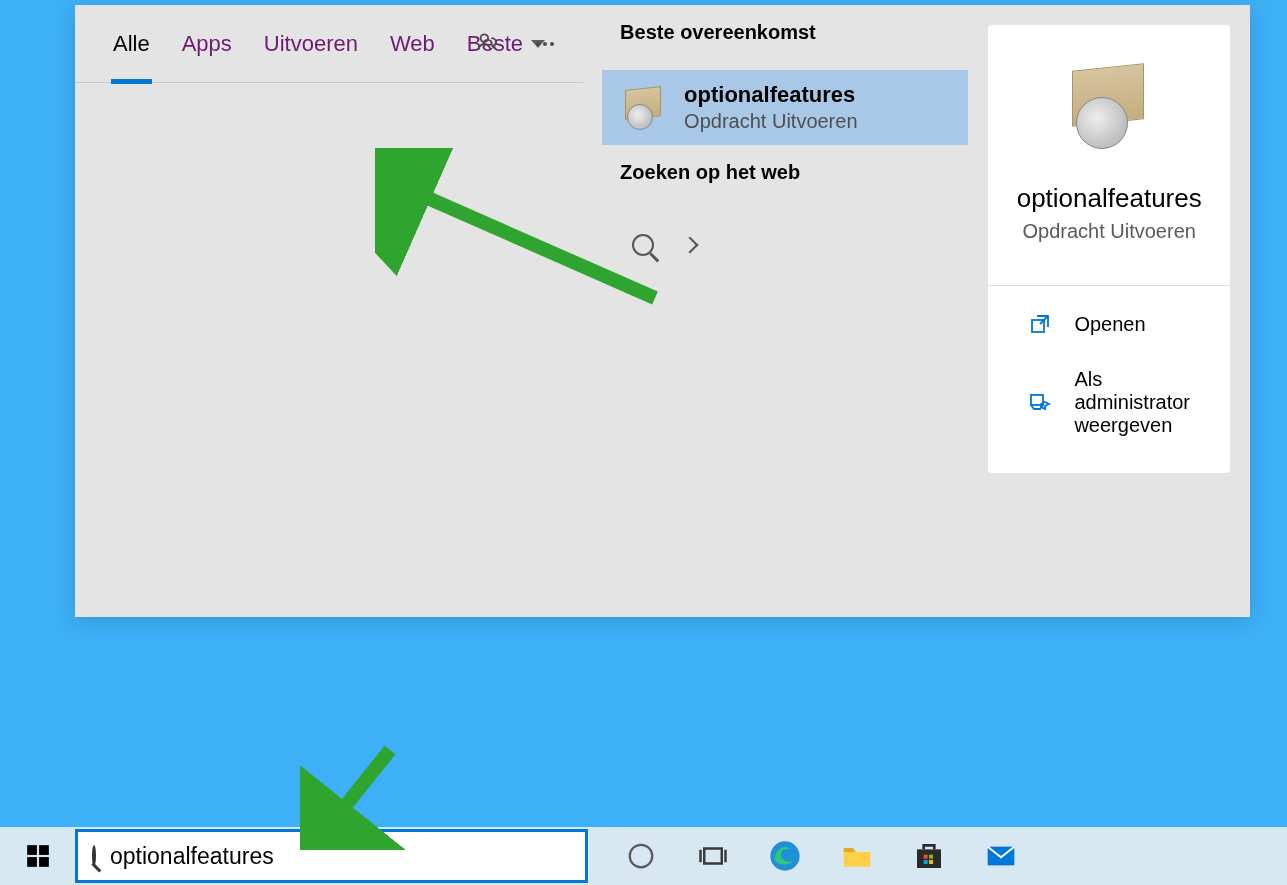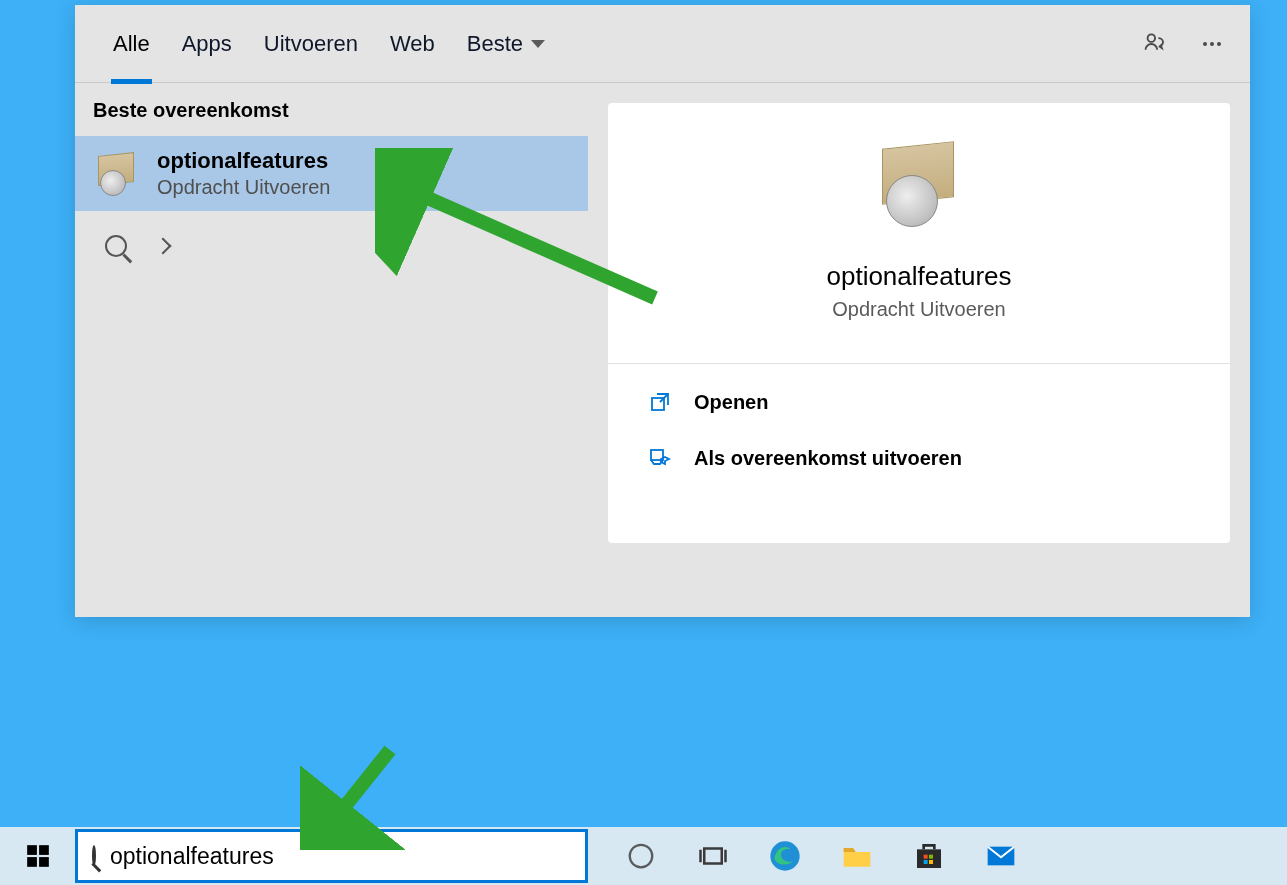--- a/index.html
+++ b/index.html
@@ -7,37 +7,38 @@
   body { background: #3db0f7; position: relative; }
 
   .search-window {
     position: absolute;
     left: 75px;
     top: 5px;
     width: 1175px;
     height: 612px;
     background: #e4e4e4;
     display: flex;
-    flex-direction: column;
+    flex-direction: row;
     box-shadow: 0 4px 20px rgba(0,0,0,0.15);
+    gap: 19px;
   }
 
   
   .tabs-bar {
     height: 78px;
     background: #e4e4e4;
     border-bottom: 1px solid #c9c9c9;
     display: flex;
     align-items: center;
     padding: 0 22px;
     position: relative;
   }
   .tab {
     font-size: 22px;
-    color: #0f172a;
+    color: #701a75;
     padding: 0 16px;
     height: 78px;
     display: flex;
     align-items: center;
     position: relative;
     cursor: pointer;
   }
   .tab.active { color: #000; }
   .tab.active::after {
     content: "";
@@ -59,21 +60,21 @@
     color: #4a4a4a; cursor: pointer;
   }
 
   
   .body-split { flex: 1; display: flex; overflow: hidden; }
   .left-panel { width: 513px; background: #e4e4e4; display: flex; flex-direction: column; }
   .right-panel { flex: 1; background: #e4e4e4; padding: 20px 20px 0 20px; }
 
   .section-header {
     font-size: 20px; font-weight: 600; color: #000;
-    padding: 16px 18px 14px 18px;
+    padding: 16px 18px 26px 18px;
   }
 
   .result-item {
     display: flex; align-items: center; gap: 18px;
     padding: 12px 18px;
   }
   .result-item.selected { background: #a9c8e8; }
   .result-item .icon-box {
     width: 46px; height: 46px; flex: none;
     display: flex; align-items: center; justify-content: center;
@@ -96,21 +97,21 @@
     display: flex; flex-direction: column; align-items: center;
     padding: 40px 0 20px 0;
   }
   .detail-icon { width: 90px; height: 90px; margin-bottom: 28px; }
   .detail-title { font-size: 26px; color: #000; margin-bottom: 6px; }
   .detail-sub   { font-size: 20px; color: #5a5a5a; margin-bottom: 24px; }
   .detail-divider { width: 100%; height: 1px; background: #e0e0e0; margin: 18px 0 10px 0; }
   .action-list { width: 100%; }
   .action-item {
     display: flex; align-items: center; gap: 22px;
-    padding: 16px 40px; font-size: 20px; color: #000; cursor: pointer; font-weight: bold;
+    padding: 16px 40px; font-size: 20px; color: #000; cursor: pointer;
   }
   .action-icon { width: 24px; height: 24px; color: #0078d7; flex: none; }
 
   
   .taskbar {
     position: absolute; left: 0; right: 0; bottom: 0; height: 58px;
     background: #d7e8f3; display: flex; align-items: center;
   }
   .start-button {
     width: 75px; height: 58px; display: flex; align-items: center; justify-content: center;
@@ -204,20 +205,21 @@
               <div class="box"></div>
               <div class="disc"></div>
             </div>
         </div>
         <div class="result-text">
           <div class="result-title">optionalfeatures</div>
           <div class="result-sub">Opdracht Uitvoeren</div>
         </div>
       </div>
 
+      <div class="section-header">Zoeken op het web</div>
 
       <div class="result-item web-result">
         <div class="icon-box">
           <div class="glass"></div>
         </div>
         <div class="chevron-right"></div>
       </div>
     </div>
 
     <div class="right-panel">
@@ -243,21 +245,21 @@
             <span>Openen</span>
           </div>
           <div class="action-item">
             <span class="action-icon">
               <svg width="24" height="24" viewBox="0 0 24 24" fill="none" stroke="#0078d7" stroke-width="1.8">
                 <rect x="3" y="4" width="12" height="10"></rect>
                   <path d="M3 14l3 4h6l3-4"></path>
                 <path d="M17 11l4 2-4 2v3l-4-2v-3z"></path>
               </svg>
             </span>
-            <span>Als overeenkomst uitvoeren</span>
+            <span>Als administrator weergeven</span>
           </div>
         </div>
       </div>
     </div>
   </div>
 </div>
 
 <div class="taskbar">
   <div class="start-button">
     <svg width="26" height="26" viewBox="0 0 24 24" fill="#000">

